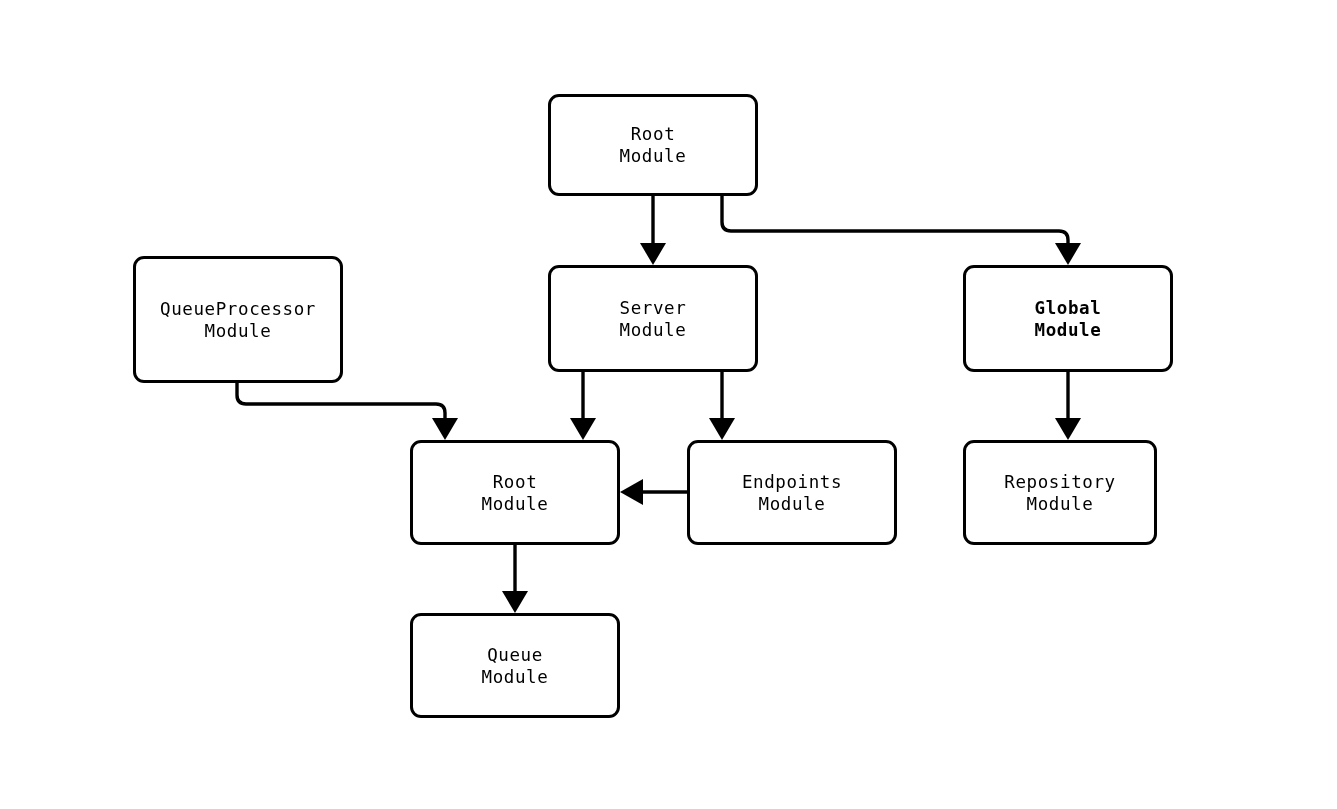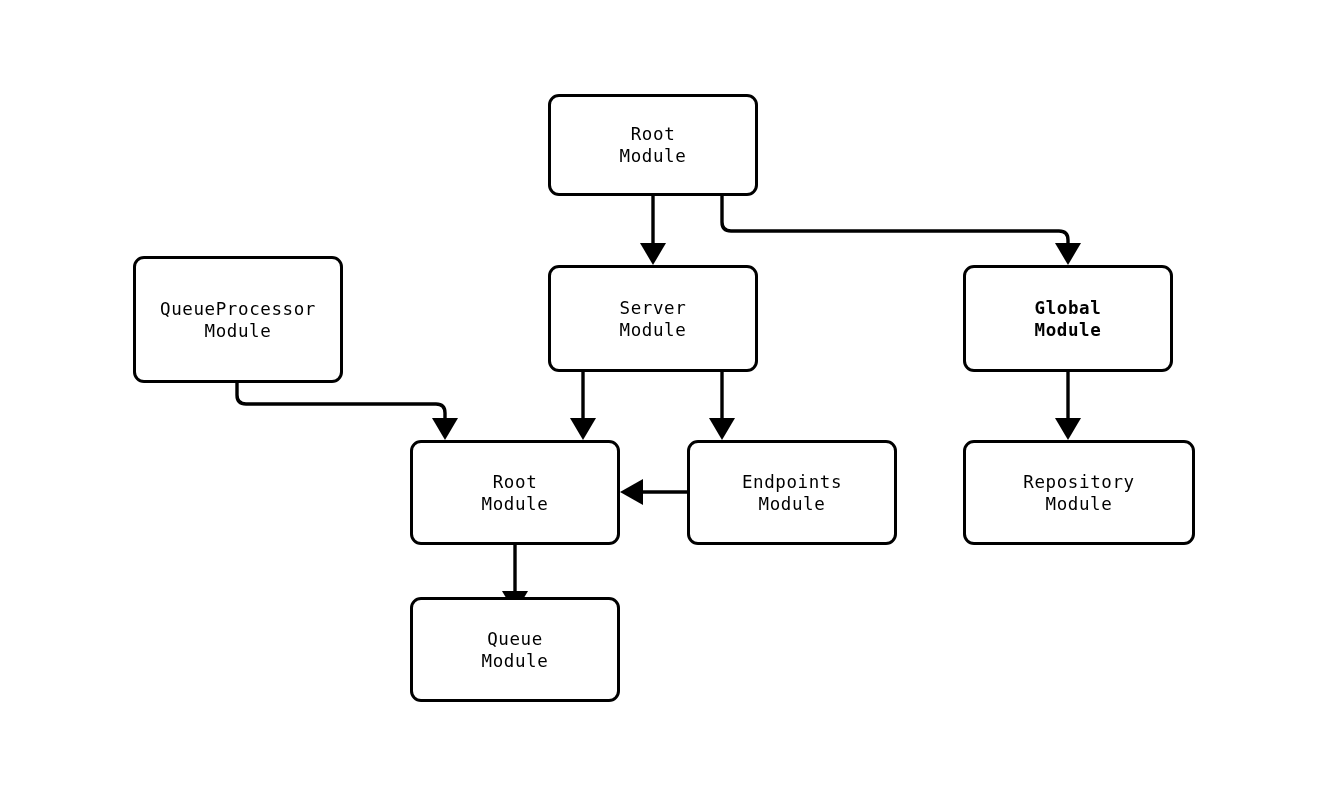--- a/index.html
+++ b/index.html
@@ -116,23 +116,23 @@
   <div class="node" style="left:410px; top:440px; width:210px; height:105px;">
     <div class="node-line">Root</div>
     <div class="node-line">Module</div>
   </div>
 
   <div class="node" style="left:687px; top:440px; width:210px; height:105px;">
     <div class="node-line">Endpoints</div>
     <div class="node-line">Module</div>
   </div>
 
-  <div class="node" style="left:963px; top:440px; width:232px; height:105px;">
+  <div class="node" style="left:963px; top:440px; width:194px; height:105px;">
     <div class="node-line">Repository</div>
     <div class="node-line">Module</div>
   </div>
 
-  <div class="node" style="left:410px; top:597px; width:210px; height:105px;text-align:right;">
+  <div class="node" style="left:410px; top:613px; width:210px; height:105px;text-align:right;">
     <div class="node-line">Queue</div>
     <div class="node-line">Module</div>
   </div>
 
 </div>
 
 </body></html>

